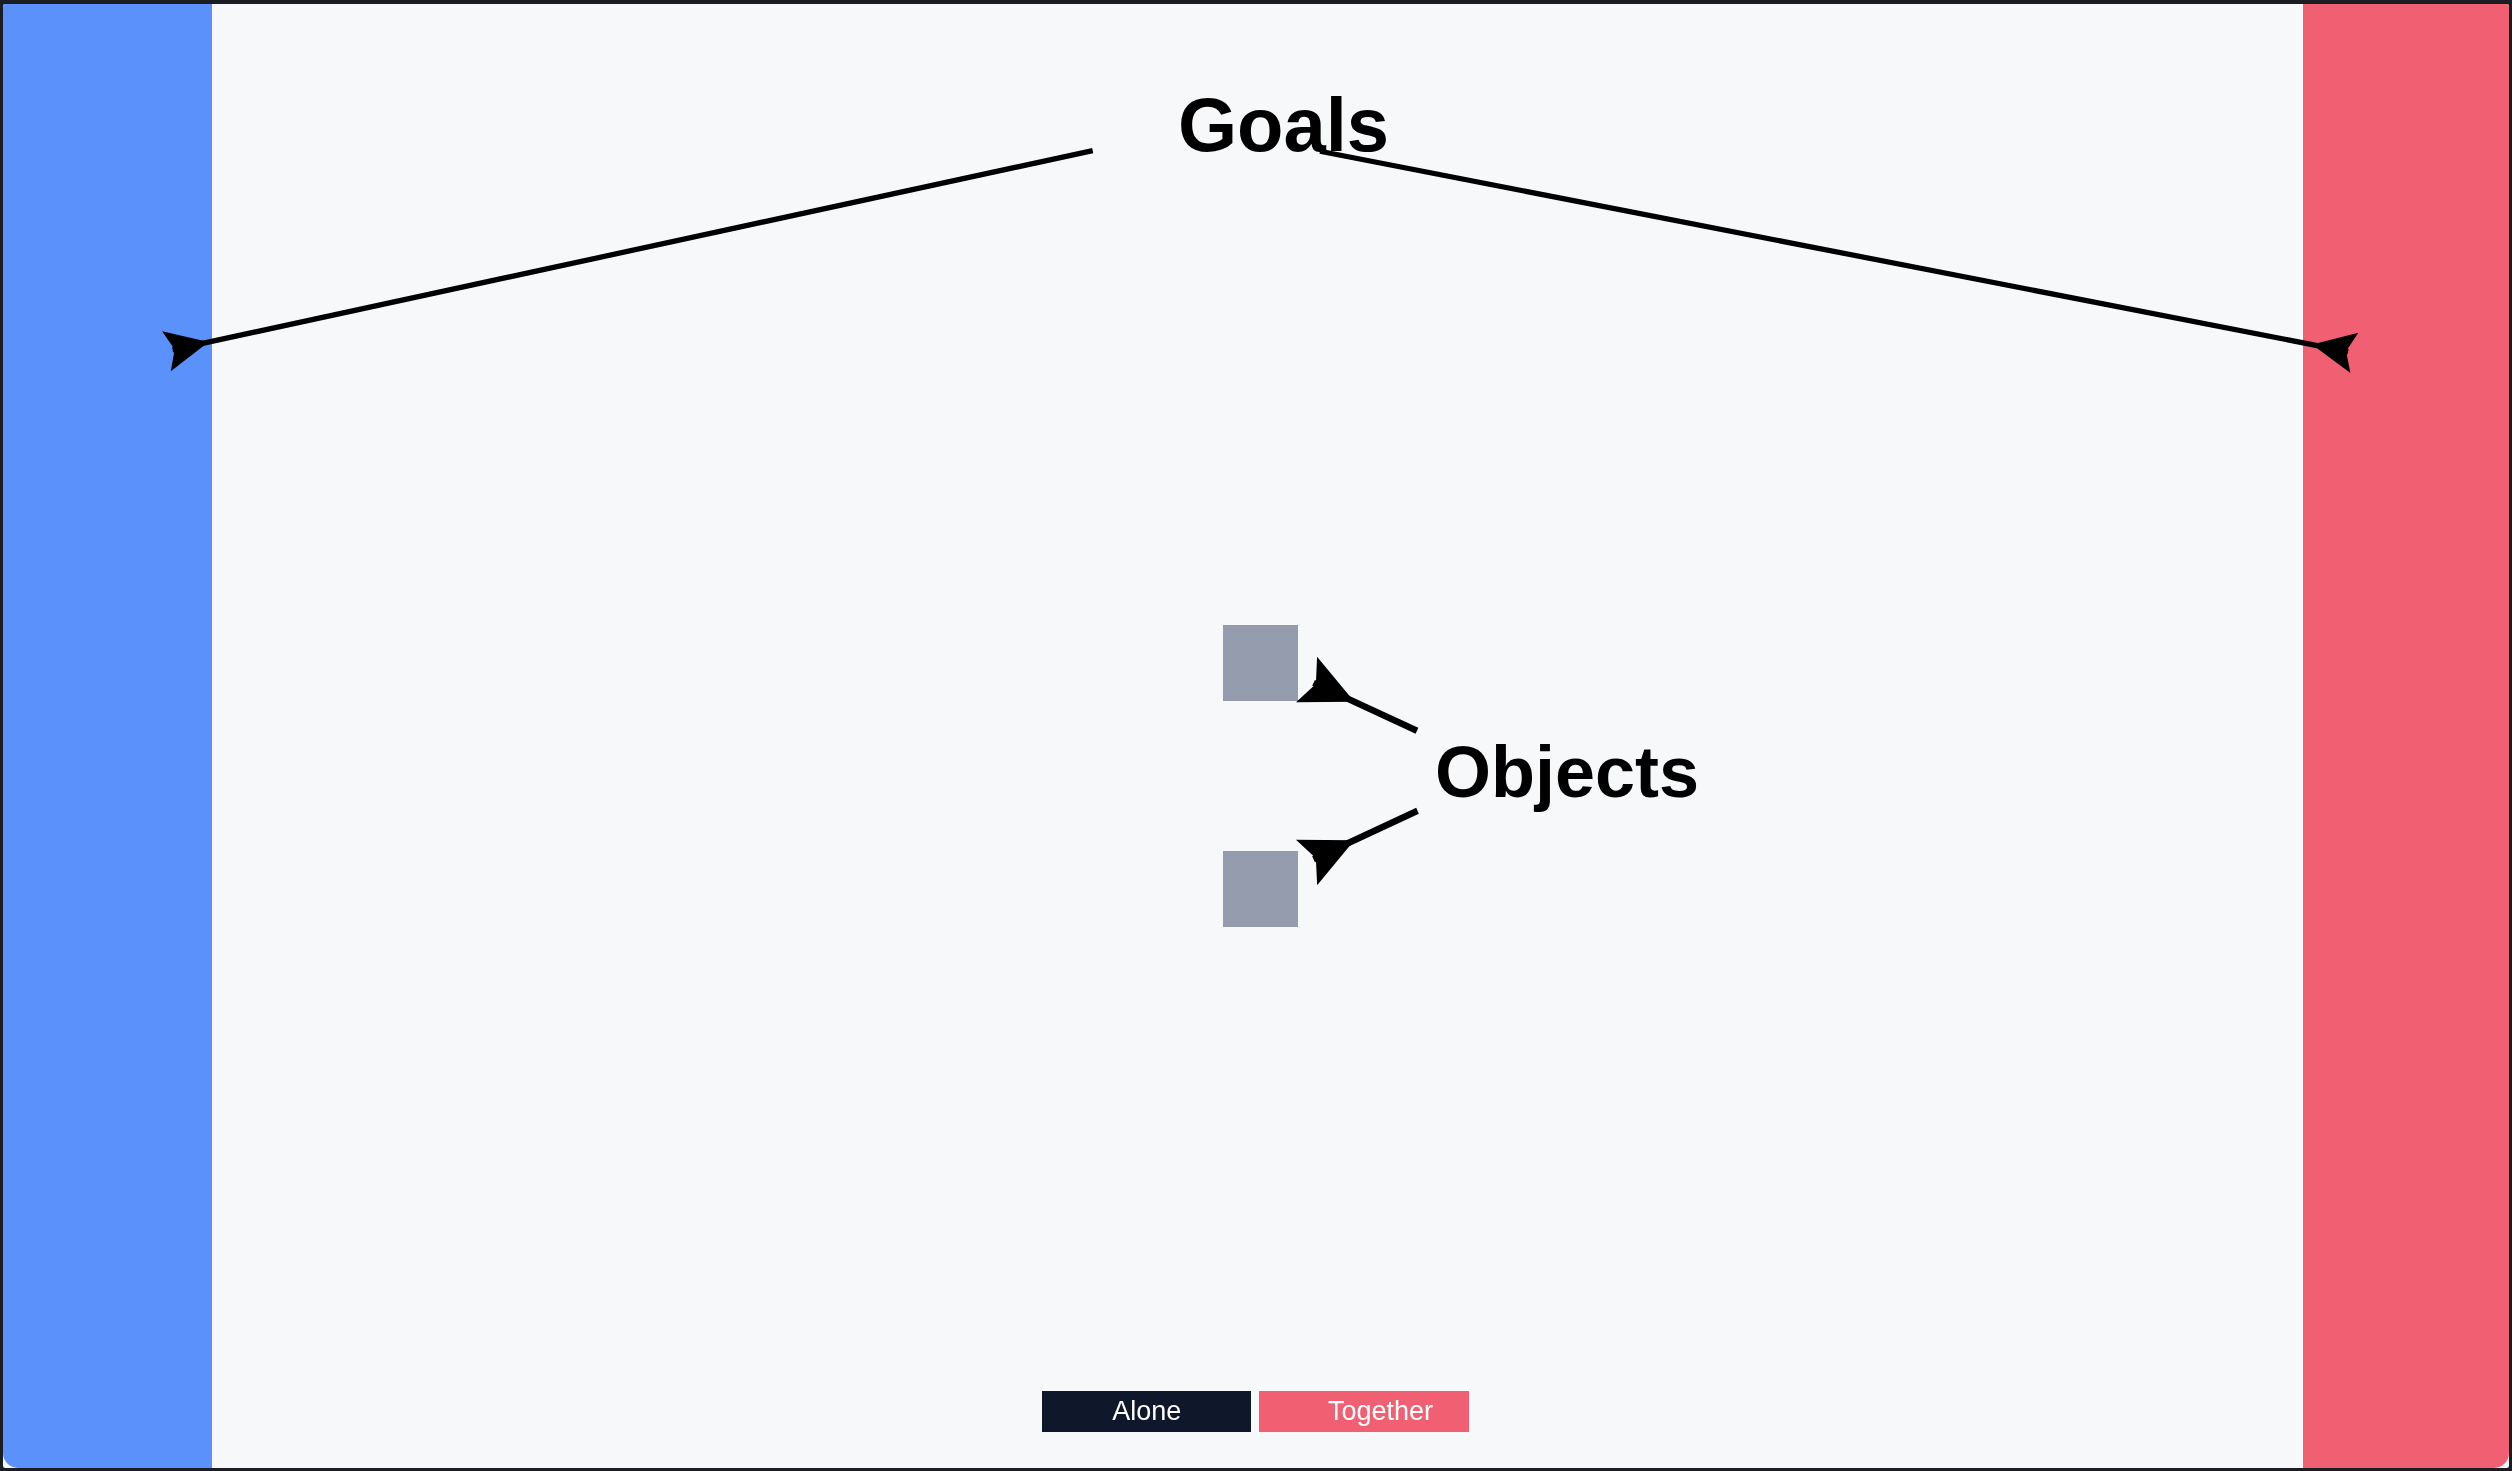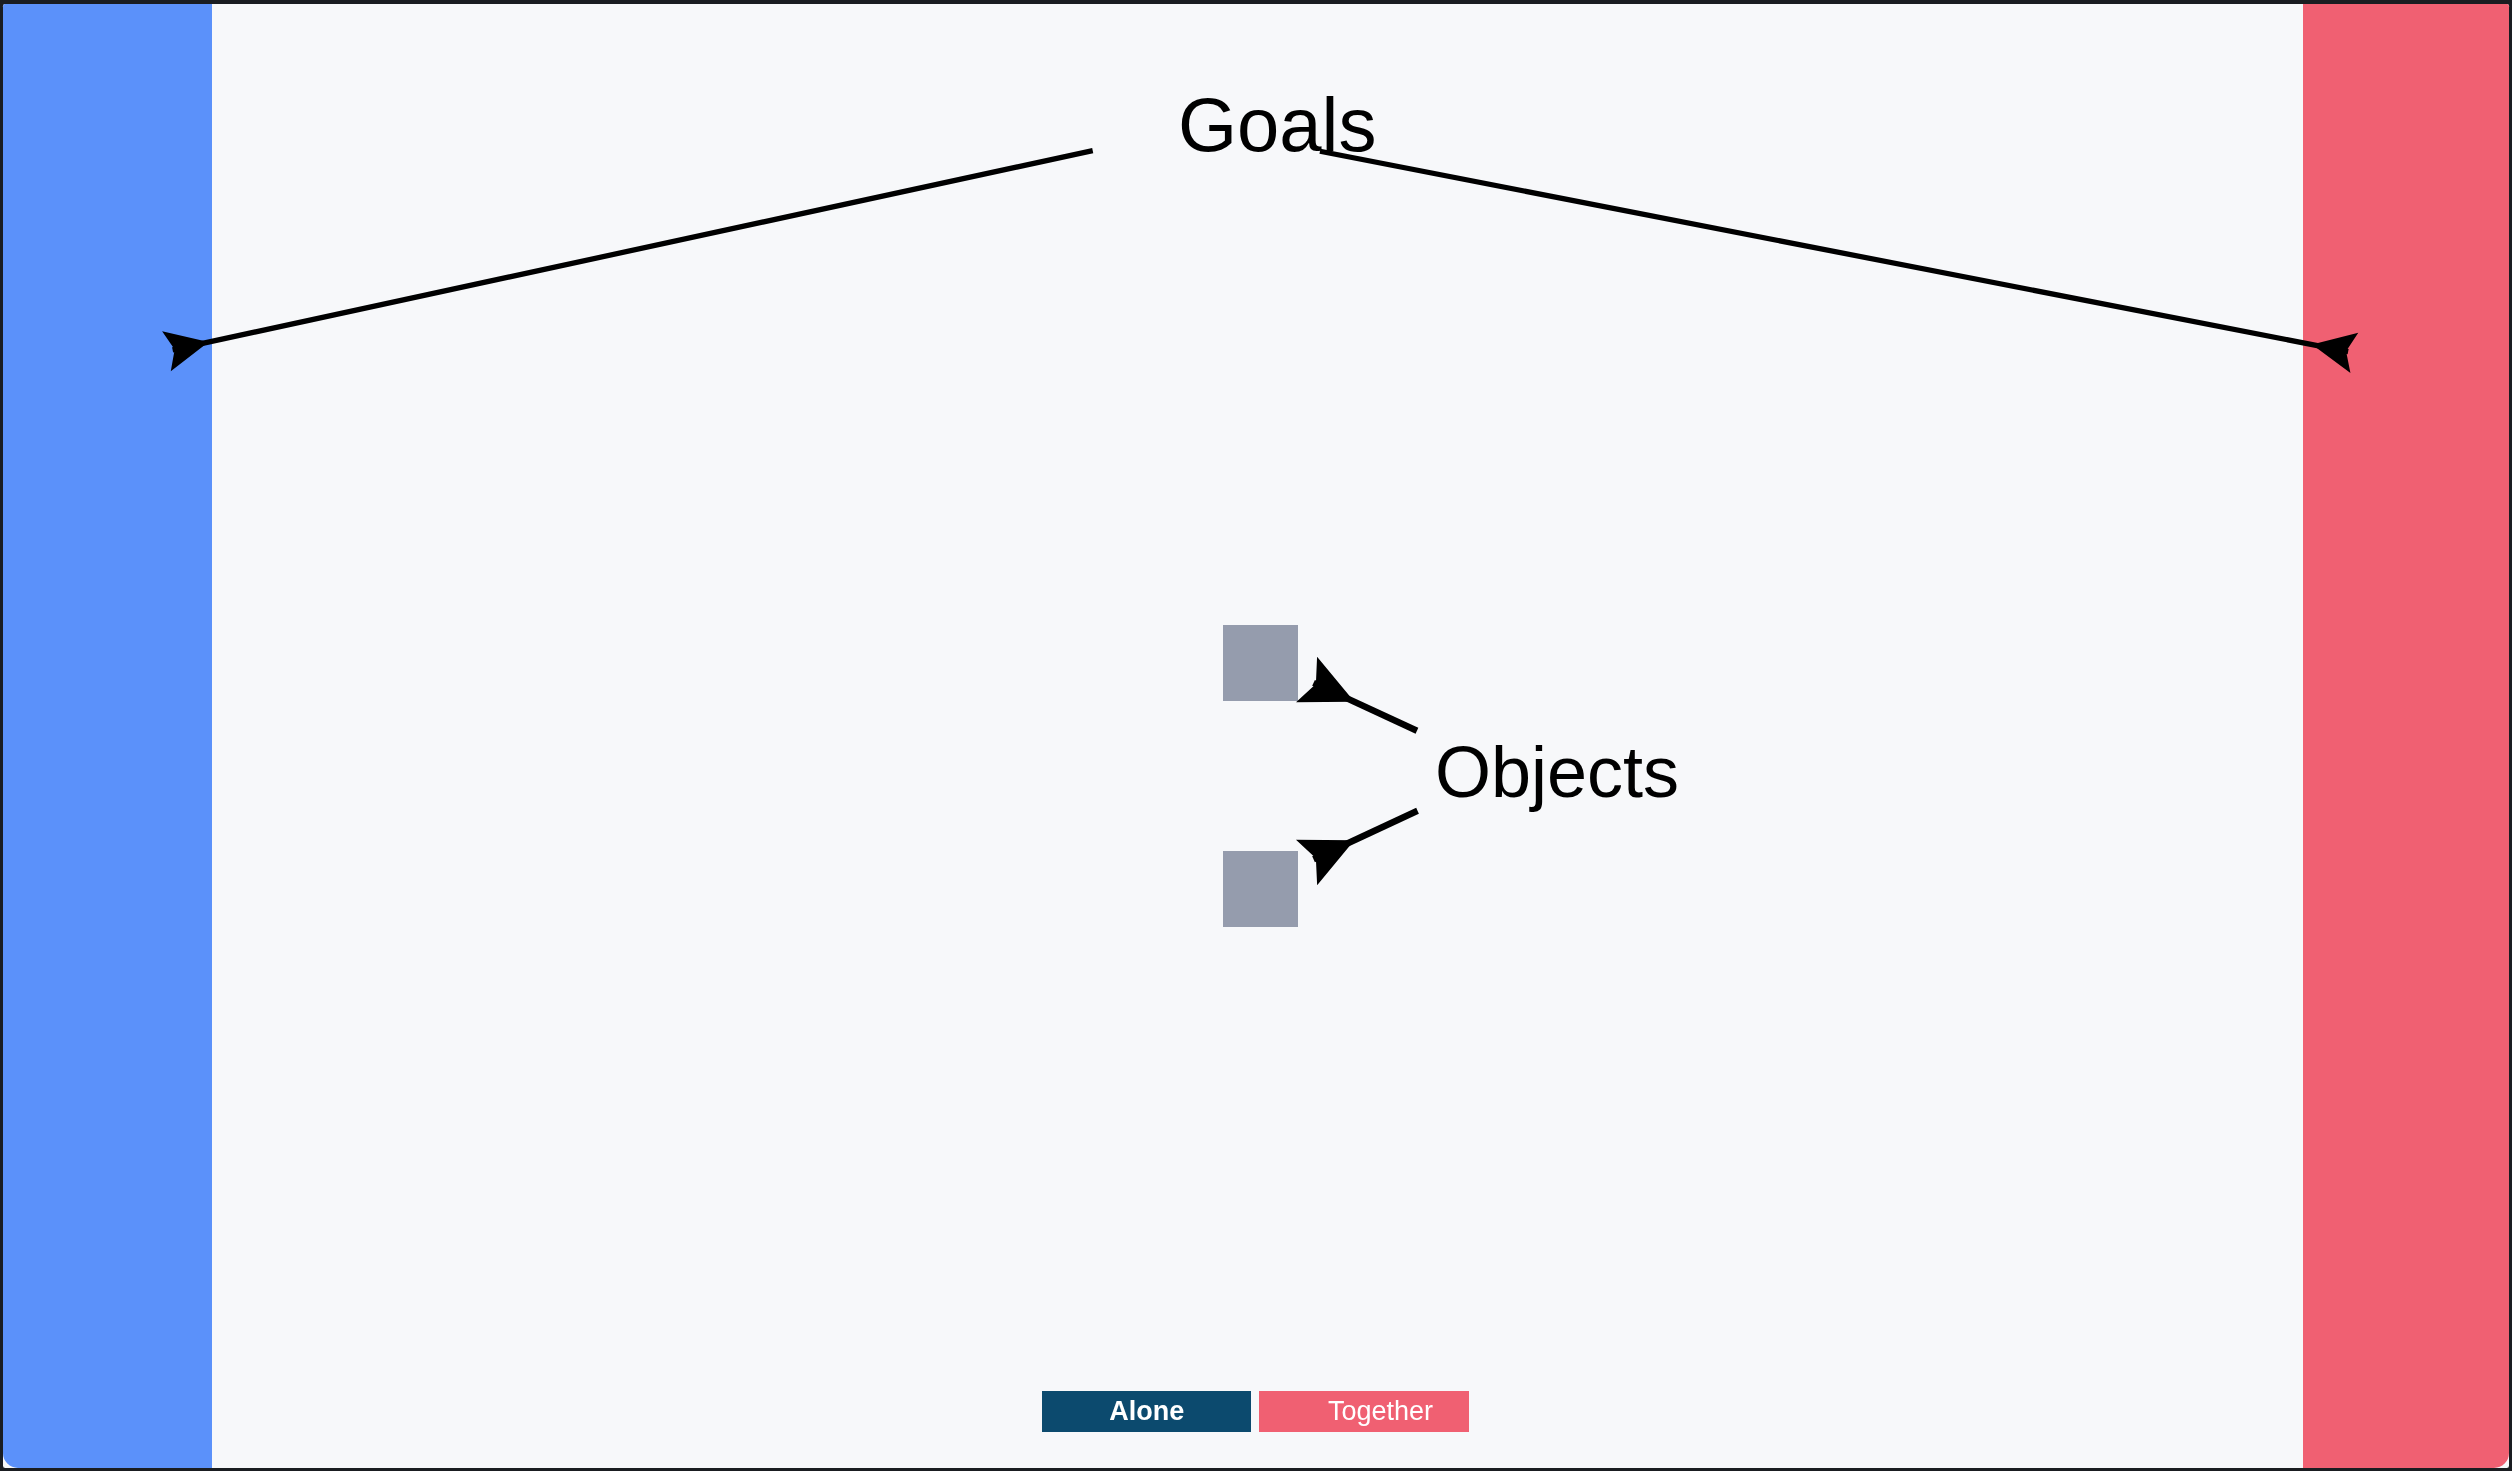--- a/index.html
+++ b/index.html
@@ -57,21 +57,21 @@
     width: 100%;
     height: 100%;
     pointer-events: none;
   }
 
   
   .label {
     position: absolute;
     color: #000000;
     font-family: "Liberation Sans", sans-serif;
-    font-weight: 400;
+    font-weight: 700;
     white-space: nowrap;
     line-height: 1;
   }
   .label-goals {
     left: 1175px;
     top: 83px;
     font-size: 76px;
   }
   .label-objects {
     left: 1432px;
@@ -151,19 +151,19 @@
       <line x1="2420" y1="1244" x2="2243" y2="1162" stroke="#000000" stroke-width="11" marker-end="url(#ah)"></line>
 
       <line x1="2421" y1="1381" x2="2243" y2="1464" stroke="#000000" stroke-width="11" marker-end="url(#ah)"></line>
     </svg>
 
     <div class="label label-goals">Goals</div>
 
     <div class="label label-objects">Objects</div>
 
     <div class="button-bar">
-      <button class="mode-button alone" style="background: #0c4a6e; color: rgb(255, 255, 255); font-weight: bold;">Alone</button>
+      <button class="mode-button alone" style="background: #0f172a; color: rgb(255, 255, 255);">Alone</button>
       <button class="mode-button together" style="background: rgb(240, 96, 114); color: rgb(255, 255, 255); padding-left: 32px;">Together</button>
     </div>
 
   </div>
 </div>
 
 
 </body></html>

